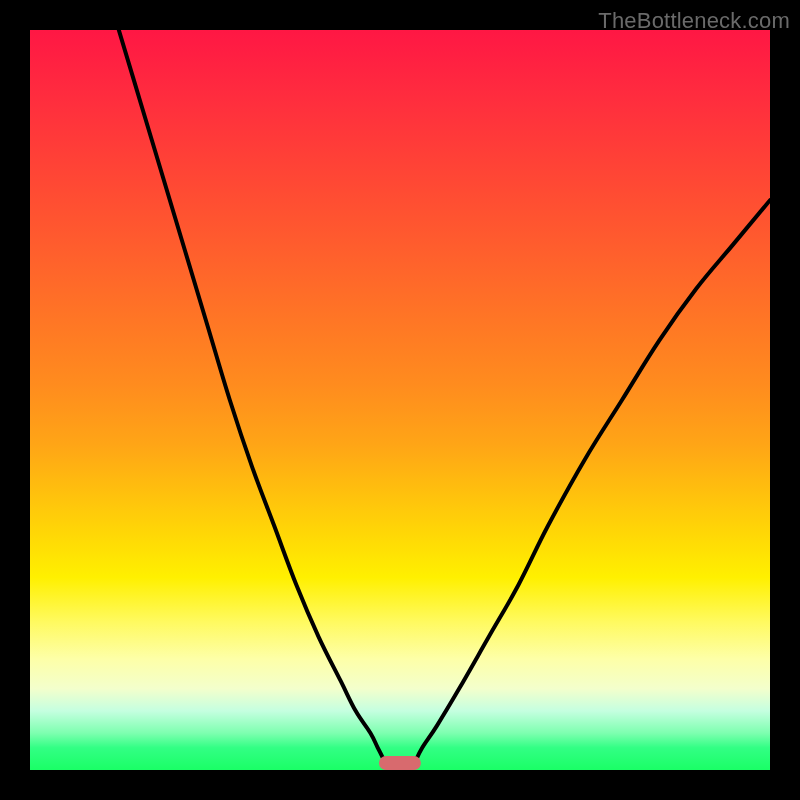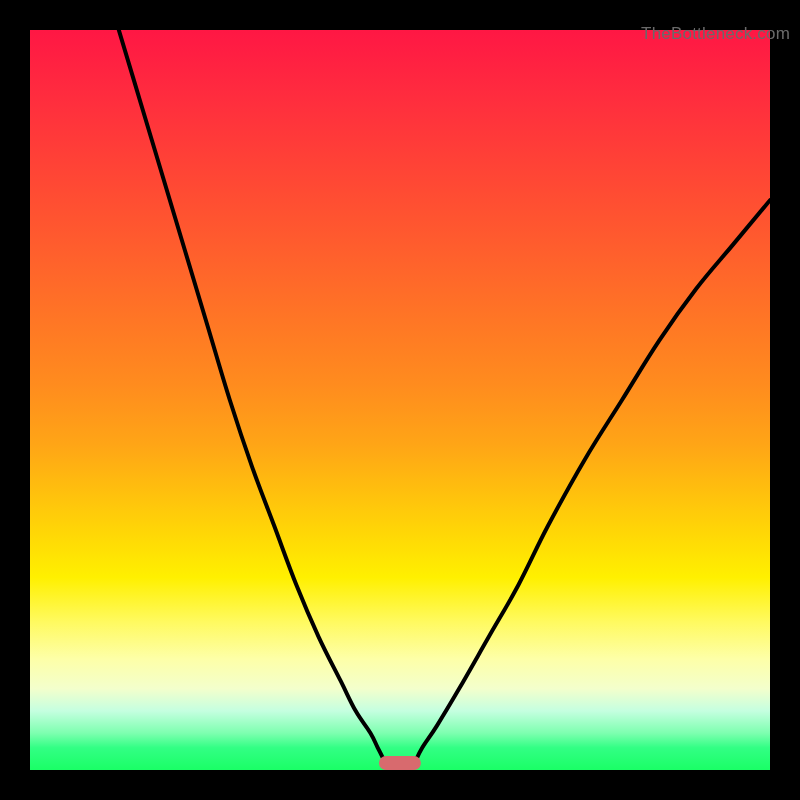--- a/index.html
+++ b/index.html
@@ -41,24 +41,24 @@
       #fdffa8 85%,
       #f3ffcc 89%,
       #c5ffe0 92%,
       #7effb0 95%,
       #32ff84 97%,
       #1aff66 100%
     );
   }
   .watermark {
     position: absolute;
-    top: 24px;
+    top: 8px;
     right: 10px;
     color: #6a6a6a;
-    font-size: 17px;
+    font-size: 22px;
     font-weight: 500;
     letter-spacing: 0.2px;
     z-index: 10;
   }
   svg.curves {
     position: absolute;
     left: 0;
     top: 0;
     width: 740px;
     height: 740px;

